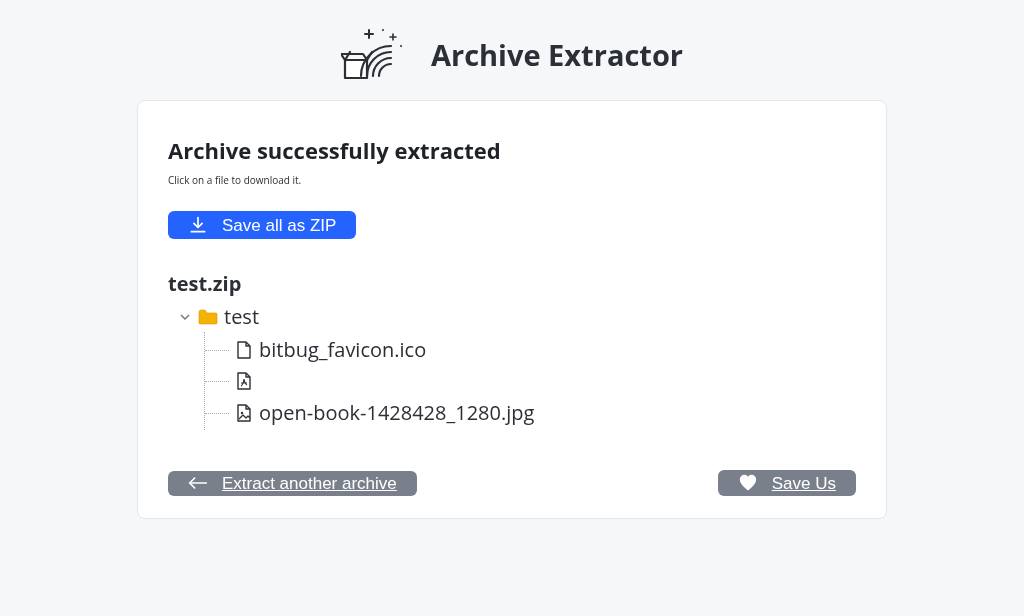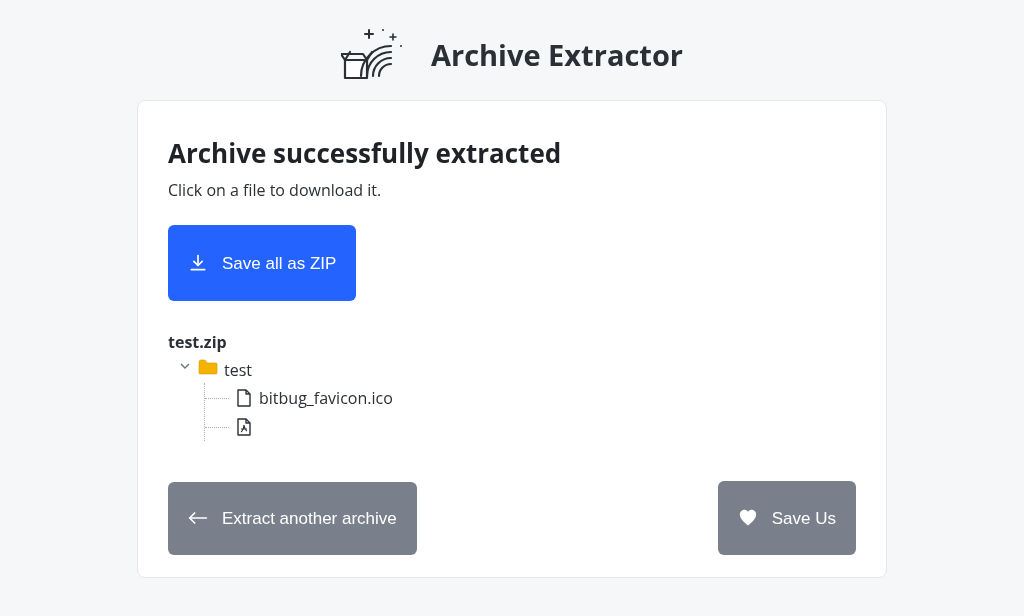--- a/index.html
+++ b/index.html
@@ -35,64 +35,65 @@
     color: #2b2f36;
   }
   .card {
     width: 750px;
     background: #ffffff;
     border: 1px solid #e4e7eb;
     border-radius: 8px;
     padding: 34px 30px 22px 30px;
   }
   .card h1 {
-    font-size: 26px;
+    font-size: 22px;
     font-weight: 700;
     color: #1f2328;
     margin-bottom: 8px;
   }
   .subtitle {
-    font-size: 16px;
+    font-size: 10px;
     color: #2b2f36;
     margin-bottom: 24px;
   }
   .btn {
     display: inline-flex;
     align-items: center;
     gap: 14px;
     border: none;
     border-radius: 6px;
     font-size: 17px;
     font-weight: 500;
     cursor: pointer;
-    padding: 28px 20px;
+    padding: 4px 20px;
     line-height: 1;
   }
   .btn-primary {
     background: #2563ff;
     color: #ffffff;
   }
   .btn-secondary {
     background: #7a808b;
     color: #ffffff;
+    text-decoration: underline;
   }
   .btn .ic { display: inline-flex; }
   .tree {
     margin-top: 30px;
-    font-size: 16px;
+    font-size: 20px;
     color: #2b2f36;
     margin-bottom: 40px;
   }
   .tree-root {
     font-weight: 700;
     margin-bottom: 4px;
   }
   .tree-folder-row {
     display: flex;
-    align-items: flex-start;
+    align-items: center;
     gap: 6px;
     padding: 2px 0;
     margin-left: 10px;
   }
   .tree-folder-row .expander {
     width: 14px; height: 14px;
     display: inline-flex; align-items:center; justify-content:center;
     font-size: 11px; color: #6b7280;
   }
   .folder-icon {
@@ -200,20 +201,31 @@
         </div>
         <div class="tree-file">
           <span class="file-icon">
             <svg width="16" height="18" viewBox="0 0 16 18" fill="#fff" stroke="#2b2f36" stroke-width="1.4" stroke-linejoin="round">
               <path d="M2 1 L10 1 L14 5 L14 17 L2 17 Z"></path>
               <path d="M10 1 L10 5 L14 5" fill="none"></path>
               <path d="M8 7 C8 7 7 13 5 14 M8 7 C8 7 9 12 11 13 M5 11 L11 11" fill="none" stroke-width="1.1"></path>
             </svg>
           </span>
         </div>
+        <div class="tree-file">
+          <span class="file-icon">
+            <svg width="16" height="18" viewBox="0 0 16 18" fill="#fff" stroke="#2b2f36" stroke-width="1.4" stroke-linejoin="round">
+              <path d="M2 1 L10 1 L14 5 L14 17 L2 17 Z"></path>
+              <path d="M10 1 L10 5 L14 5" fill="none"></path>
+              <circle cx="6" cy="9" r="1.2" fill="#2b2f36" stroke="none"></circle>
+              <path d="M3 15 L7 11 L10 14 L12 12 L14 14" fill="none" stroke-width="1.2"></path>
+            </svg>
+          </span>
+          <span>open-book-1428428_1280.jpg</span>
+        </div>
       </div>
     </div>
 
     <div class="footer-row">
       <button class="btn btn-secondary">
         <span class="ic">
           <svg width="20" height="16" viewBox="0 0 24 16" fill="none" stroke="#fff" stroke-width="2" stroke-linecap="round" stroke-linejoin="round">
             <path d="M22 8 L2 8"></path>
             <path d="M8 2 L2 8 L8 14"></path>
           </svg>

